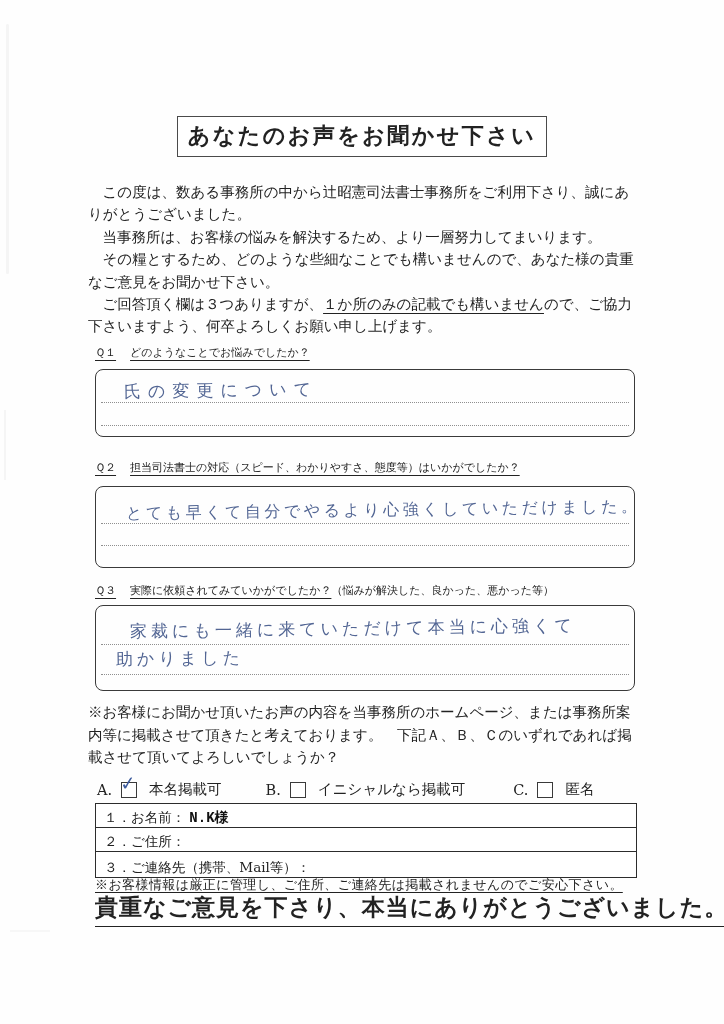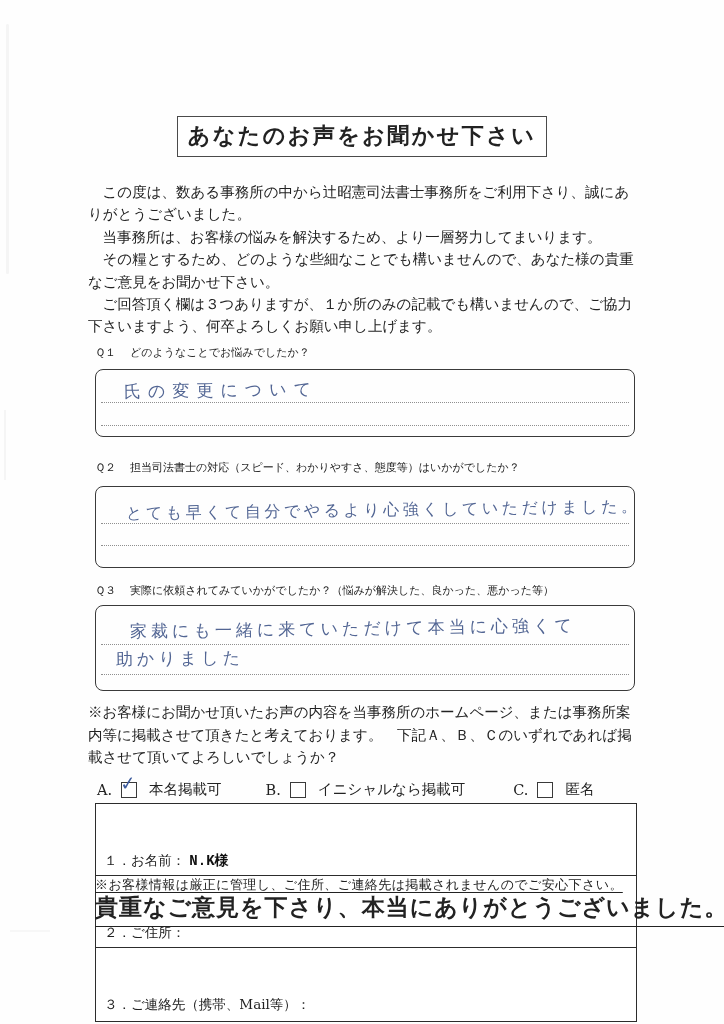--- a/index.html
+++ b/index.html
@@ -15,21 +15,21 @@
   .art3{left:10px;top:930px;width:40px;height:2px;opacity:.4;}
 
   .title-wrap{position:absolute;top:116px;left:0;width:100%;text-align:center;}
   .title-box{
     display:inline-block;border:1.5px solid #4a4a4a;padding:4px 10px 5px;
     font-size:22px;font-weight:600;letter-spacing:2.5px;background:#fff;
   }
 
   .intro{position:absolute;top:181px;left:88px;width:552px;font-size:14.5px;line-height:22.4px;}
   .intro p{margin:0;text-indent:1em;}
-  .u{text-underline-offset:3.5px;}
+  .u{text-decoration:underline;text-underline-offset:3.5px;}
 
   .q-head{position:absolute;left:95px;font-size:11px;white-space:nowrap;}
   .q1-head{top:345px}.q2-head{top:460px}.q3-head{top:583px}
   .q-label{margin-right:14px;}
 
   .answer-box{
     position:absolute;left:95px;width:538px;
     border:1.6px solid #3a3a3a;border-radius:8px;background:transparent;
   }
   .q1-box{top:369px;height:66px}
@@ -55,21 +55,21 @@
   .options{position:absolute;top:780px;left:97px;width:540px;display:flex;align-items:center;font-size:14.5px;}
   .opt{display:flex;align-items:center;}
   .opt-label{margin-right:9px;}
   .checkbox{width:14px;height:14px;border:1.4px solid #3a3a3a;margin-right:12px;position:relative;background:#fff;}
   .check{display:none;position:absolute;left:-2px;top:-11px;color:#3d5c9e;font-size:19px;font-weight:bold;transform:rotate(-6deg);font-family:"DejaVu Sans",sans-serif;}
   .checkbox.is-checked .check{display:block;}
   .opt-b{margin-left:44px;}
   .opt-c{margin-left:48px;}
 
   .contact-table{position:absolute;top:803px;left:95px;width:540px;border:1.4px solid #2c2c2c;font-size:13.5px;background:#fff;}
-  .ct-row{display:flex;align-items:flex-start;height:23px;padding-left:8px;border-bottom:1.2px solid #2c2c2c;margin-top:48px;}
+  .ct-row{display:flex;align-items:flex-end;height:23px;padding-left:8px;border-bottom:1.2px solid #2c2c2c;}
   .ct-row:last-child{border-bottom:none;height:25px;}
   .ct-value{font-family:Liberation Mono, monospace;font-weight:600;margin-left:4px;color:#111;font-size:14px;}
 
   .privacy{position:absolute;top:876px;left:95px;font-size:13px;letter-spacing:.4px;text-decoration:underline;text-underline-offset:3px;white-space:nowrap;font-family:Liberation Mono, monospace;}
 
   .footer{position:absolute;top:892px;left:95px;font-size:23px;font-weight:700;letter-spacing:1px;border-bottom:1.6px solid #222;padding-bottom:3px;white-space:nowrap;}
 </style>
 </head>
 <body>
 

